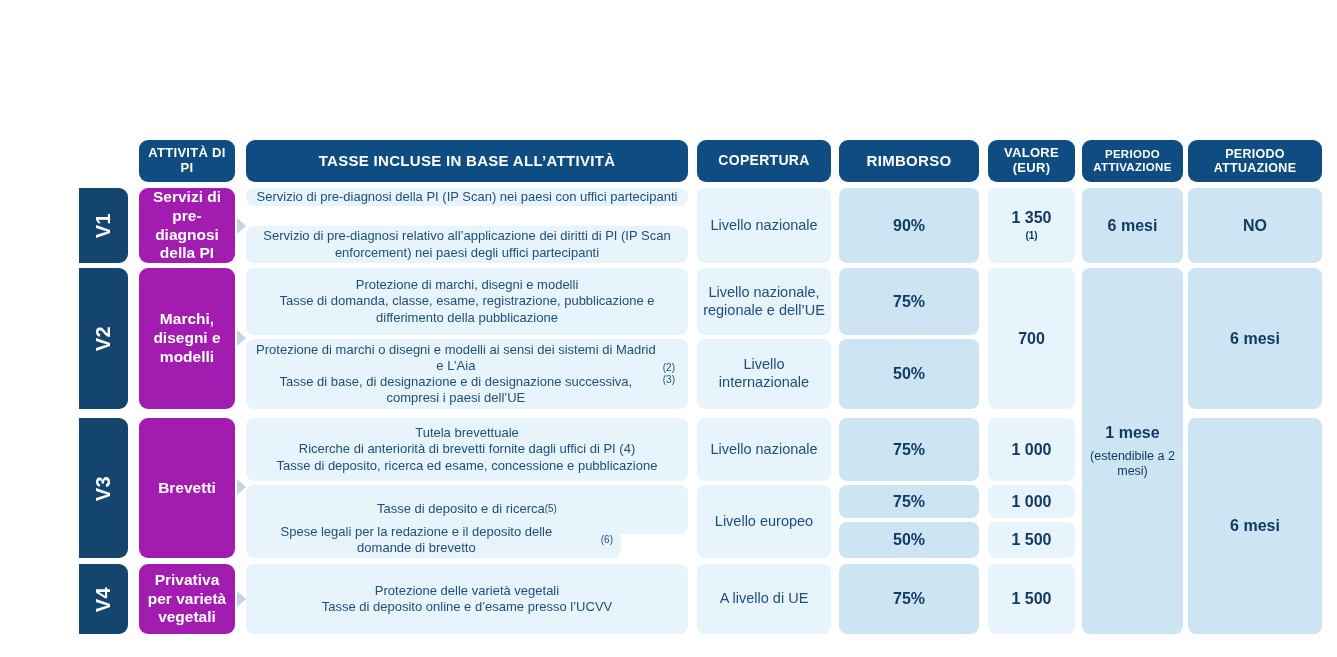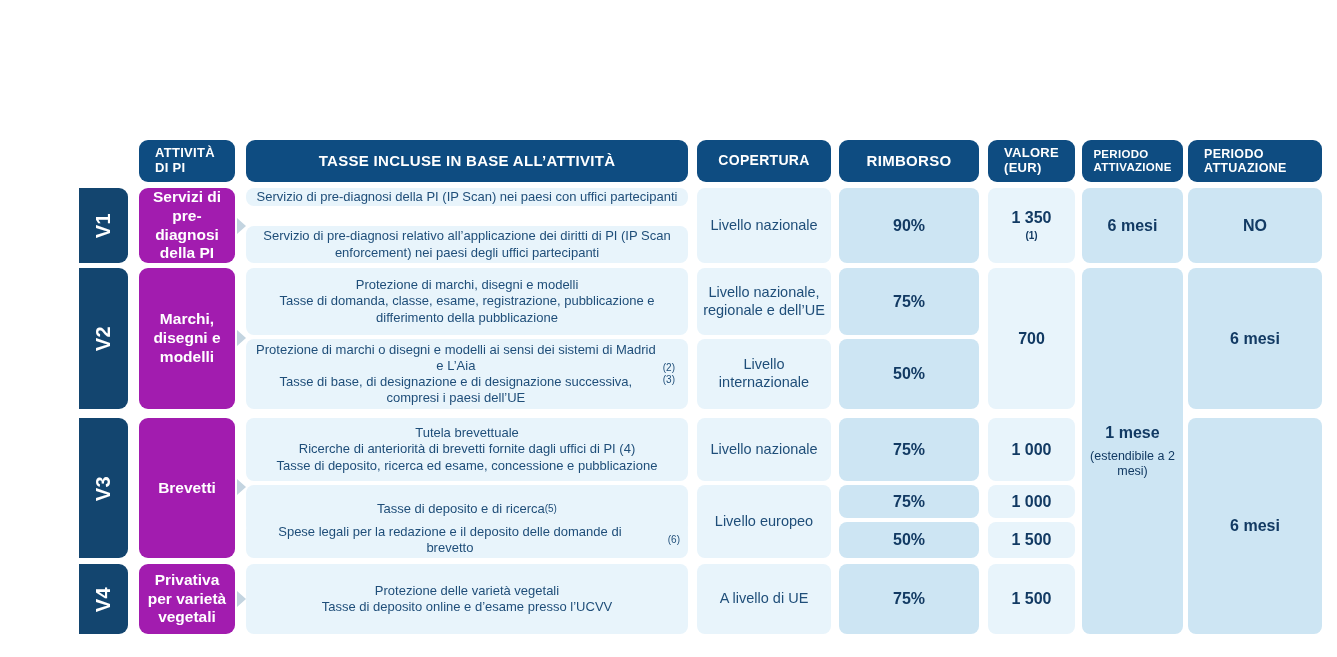--- a/index.html
+++ b/index.html
@@ -12,26 +12,26 @@
   }
   .canvas{position:relative;width:1337px;height:657px;}
 
   
   .hdr{
     position:absolute;
     background:#0e4c81;
     color:#ffffff;
     border-radius:9px;
     display:flex;align-items:center;justify-content:center;
-    text-align:left;
+    text-align:center;
     font-weight:bold;
     letter-spacing:.3px;
     line-height:1.12;
     box-sizing:border-box;
-    padding:2px 16px;
+    padding:2px 9px;
   }
   .vtab{
     position:absolute;
     background:#13456f;
     color:#ffffff;
     border-radius:0 9px 9px 0;
     display:flex;align-items:center;justify-content:center;
     font-weight:bold;
     box-sizing:border-box;
   }
@@ -199,21 +199,21 @@
 
   <div class="arrow" style="left:237px;top:479px;"></div>
 
   <div class="cell c-pale act" style="left:246px;top:418px;width:442px;height:63px;">Tutela brevettuale<br>Ricerche di anteriorità di brevetti fornite dagli uffici di PI (4)<br>Tasse di deposito, ricerca ed esame, concessione e pubblicazione</div>
 
   <div class="cell c-pale act" style="left:246px;top:485px;width:442px;height:49px;">
     <span>Tasse di deposito e di ricerca</span>
     <span class="fn">(5)</span>
   </div>
 
-  <div class="cell c-pale act" style="left:246px;top:522px;width:442px;height:36px;gap:22px;">
+  <div class="cell c-pale act" style="left:246px;top:522px;width:375px;height:36px;gap:22px;">
     <span>Spese legali per la redazione e il deposito delle domande di brevetto</span>
     <span class="fn">(6)</span>
   </div>
 
   <div class="cell c-pale cov" style="left:697px;top:418px;width:134px;height:63px;">Livello nazionale</div>
 
   <div class="cell c-pale cov" style="left:697px;top:485px;width:134px;height:73px;">Livello europeo</div>
 
   <div class="cell c-mid val" style="left:839px;top:418px;width:140px;height:63px;">
     <div>75%</div>

